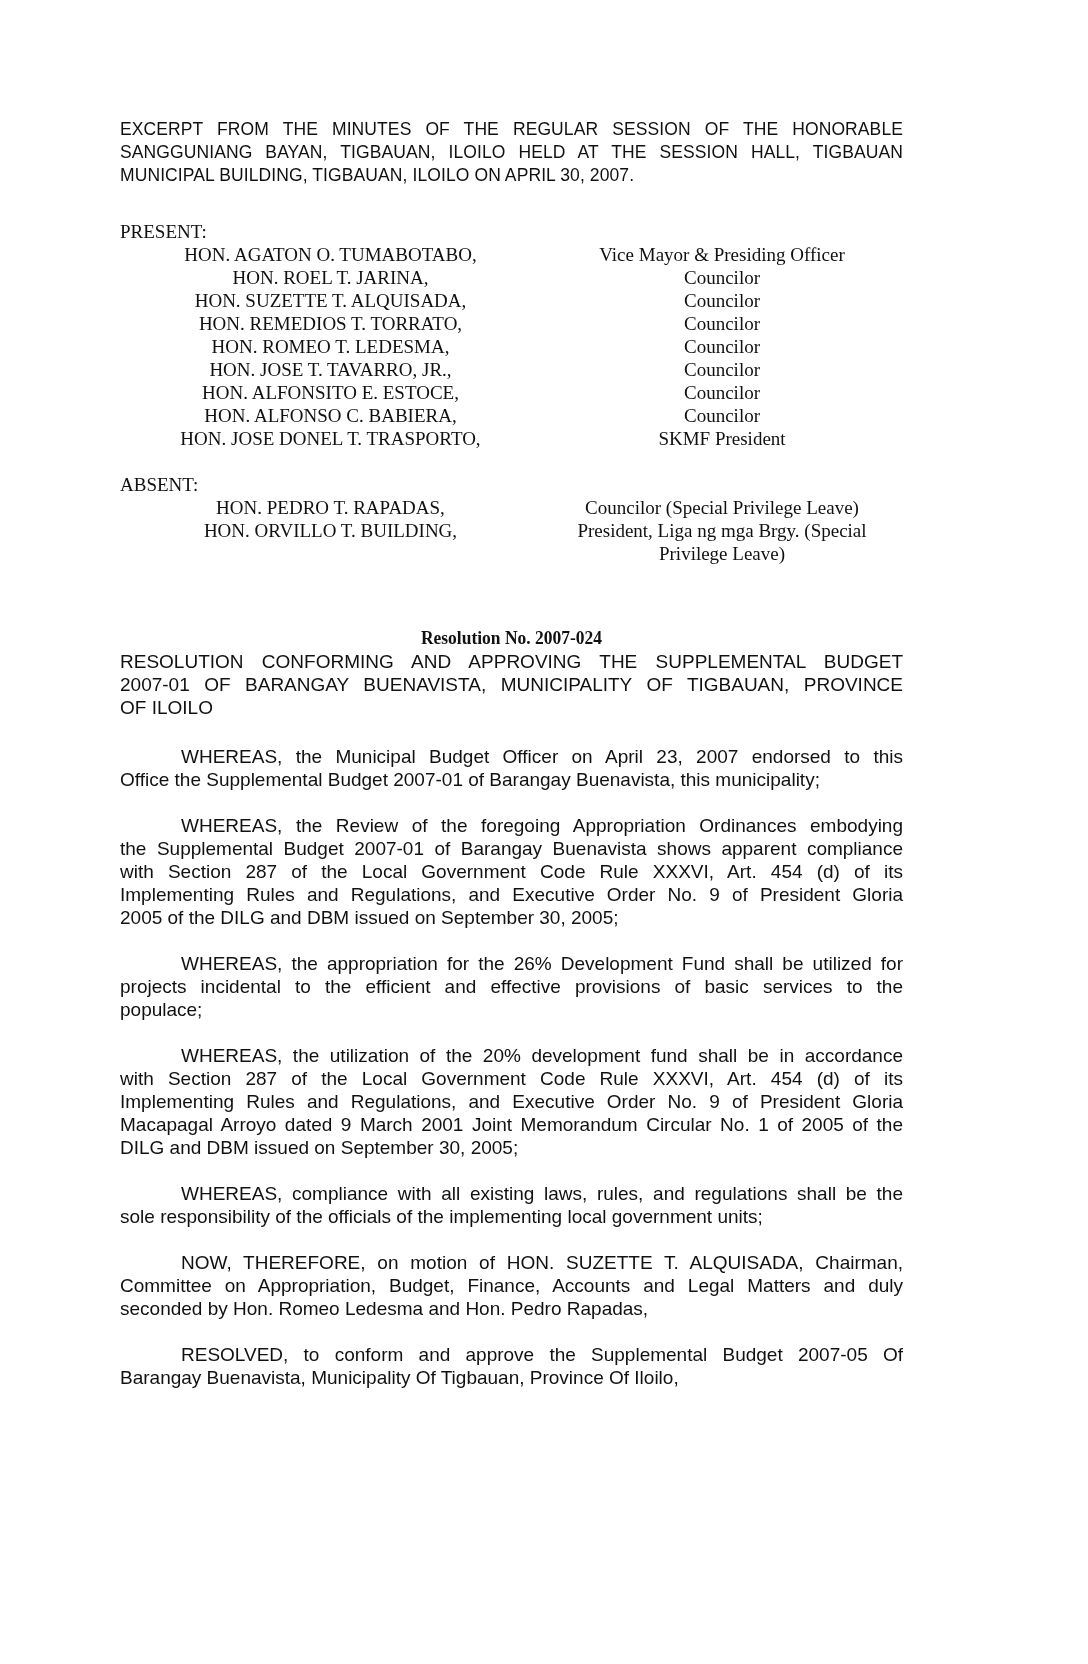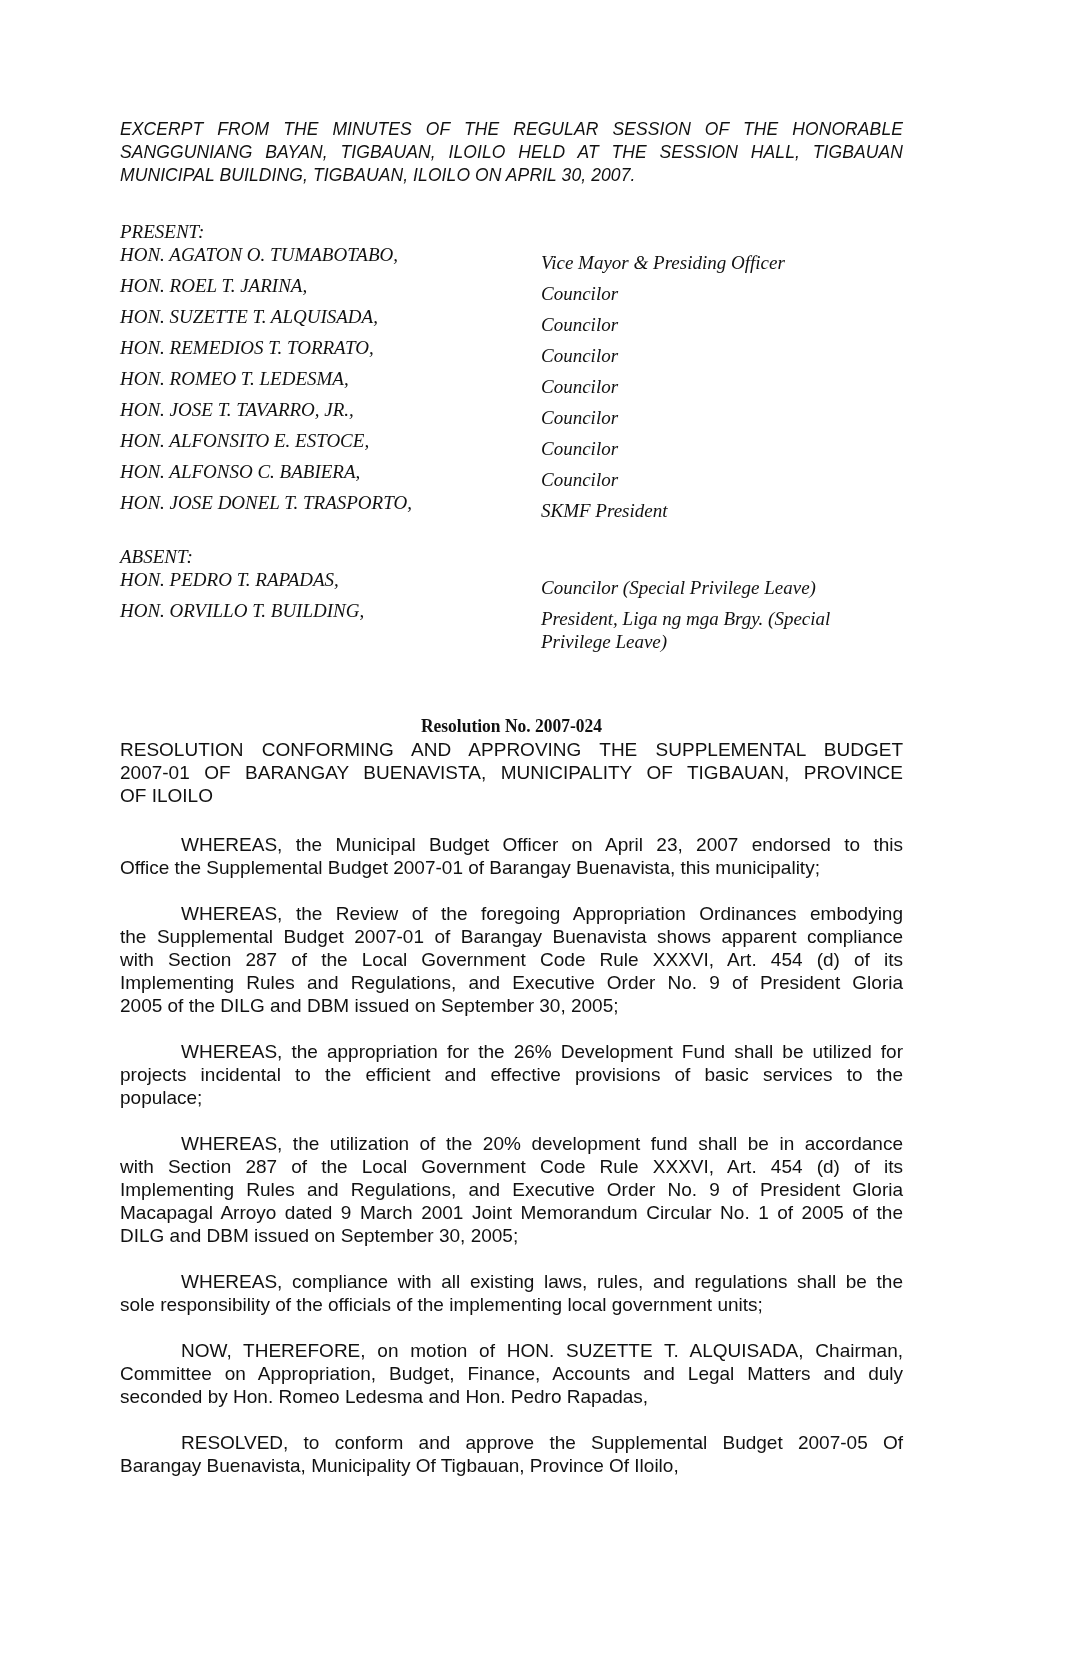--- a/index.html
+++ b/index.html
@@ -22,42 +22,41 @@
     }
     .header {
       font-family: "Liberation Sans", sans-serif;
       font-size: 17.5px;
       line-height: 23px;
       text-align: justify;
       text-align-last: left;
       letter-spacing: 0.1px;
       margin: 0;
     }
-    .header span { display: block; text-align: justify; text-align-last: justify; font-style: italic; }
+    .header span { display: block; text-align: justify; text-align-last: justify; }
     .header span.last { text-align-last: left; }
 
     .attendance {
       font-family: "Liberation Serif", serif;
       font-size: 19px;
       line-height: 23px;
       margin-top: 33px;
-      font-style: italic;
     }
     .att-label { display: block; }
     .att-row {
       display: flex;
+      text-align: center;
     }
     .att-name {
       width: 421px;
       flex: 0 0 421px;
     }
     .att-role {
       flex: 1;
       width: 330px;
-      margin-top: 8px;
     }
     .absent-block { margin-top: 23px; }
 
     .reso-no {
       font-family: "Liberation Serif", serif;
       font-weight: bold;
       font-size: 19px;
       text-align: center;
       margin-top: 61px;
       line-height: 24px;

